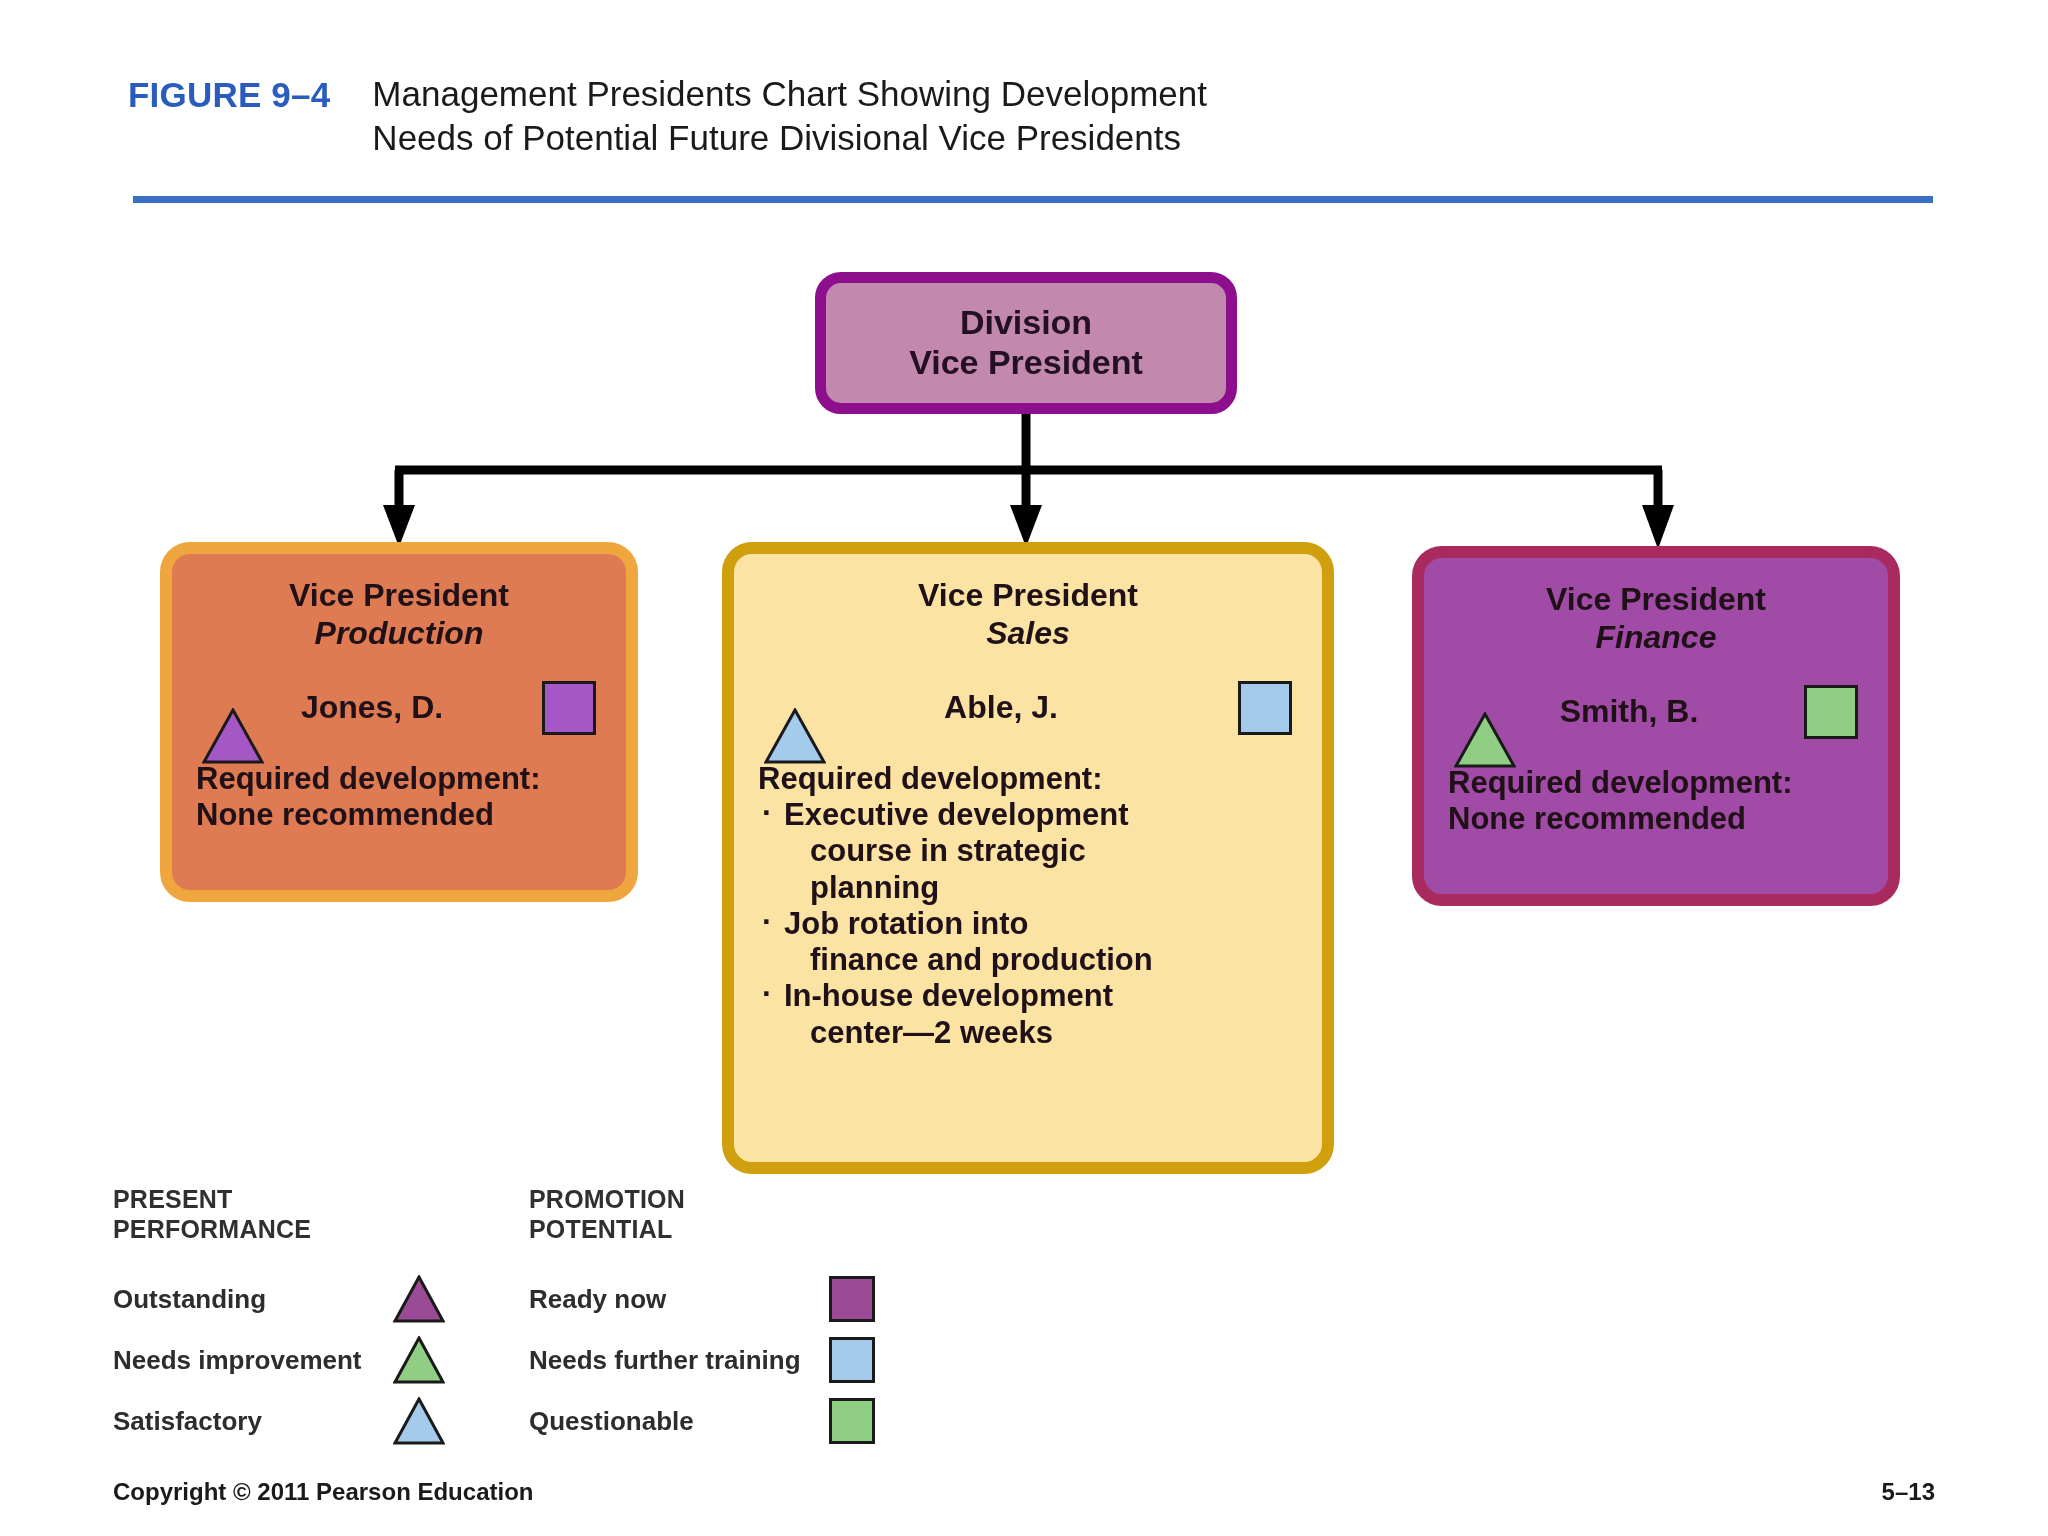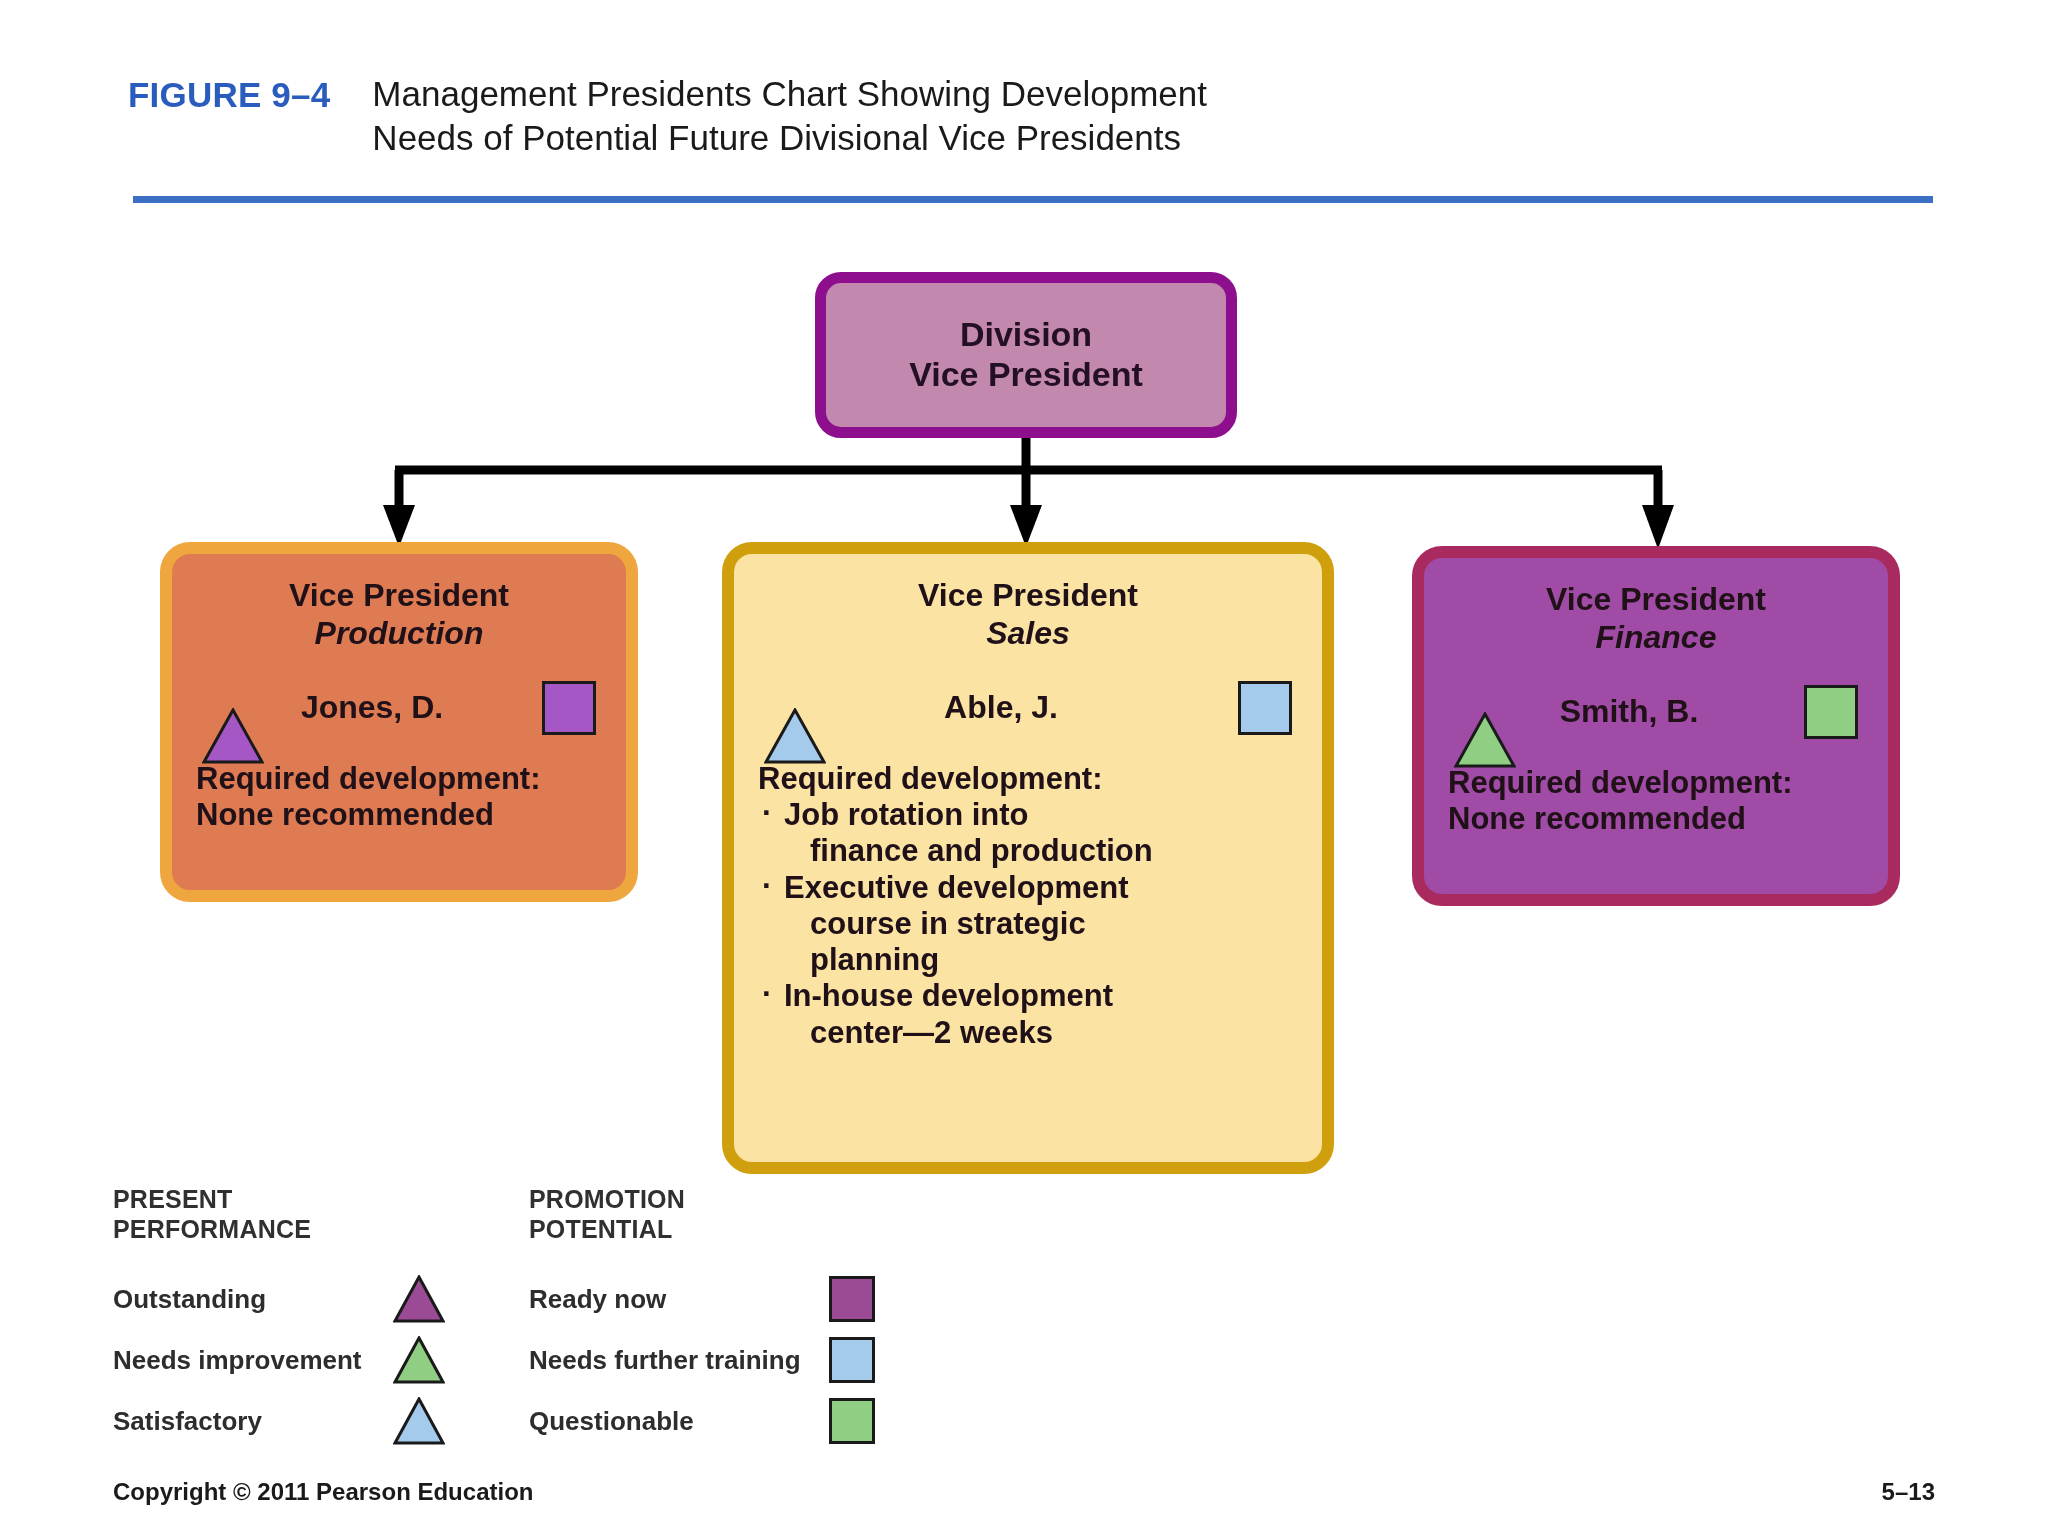--- a/index.html
+++ b/index.html
@@ -56,21 +56,21 @@
     box-sizing: border-box;
     border-radius: 26px;
     border-style: solid;
   }
 
   
   #node-division {
     left: 815px;
     top: 272px;
     width: 422px;
-    height: 166px;
+    height: 142px;
     background: #c388ad;
     border-width: 11px;
     border-color: #8e0f8e;
     border-radius: 26px;
     display: flex;
     align-items: center;
     justify-content: center;
     text-align: center;
   }
   #node-division .title {
@@ -331,27 +331,27 @@
     </span>
     <span class="spacer"></span>
     <span class="person-name">Able, J.</span>
     <span class="spacer"></span>
     <span class="sq" style="background:#a5cbec"></span>
   </div>
   <div class="req-block">
     <span class="req-label">Required development:</span>
     <ul class="req-list">
       <li>
-        <span>Job rotation into</span>
-        <span class="cont">finance and production</span>
-      </li>
-      <li>
         <span>Executive development</span>
         <span class="cont">course in strategic</span>
         <span class="cont">planning</span>
+      </li>
+      <li>
+        <span>Job rotation into</span>
+        <span class="cont">finance and production</span>
       </li>
       <li>
         <span>In-house development</span>
         <span class="cont">center—2 weeks</span>
       </li>
     </ul>
   </div>
 </div>
 
 <div class="node child" id="node-finance">

